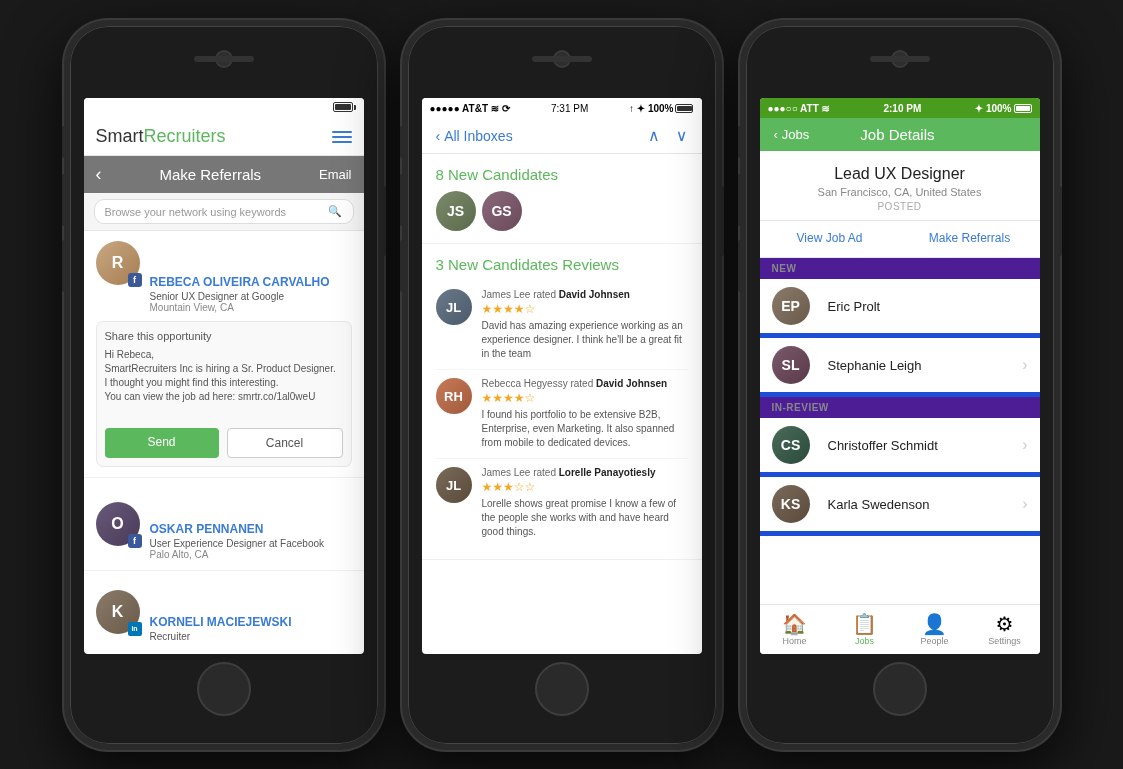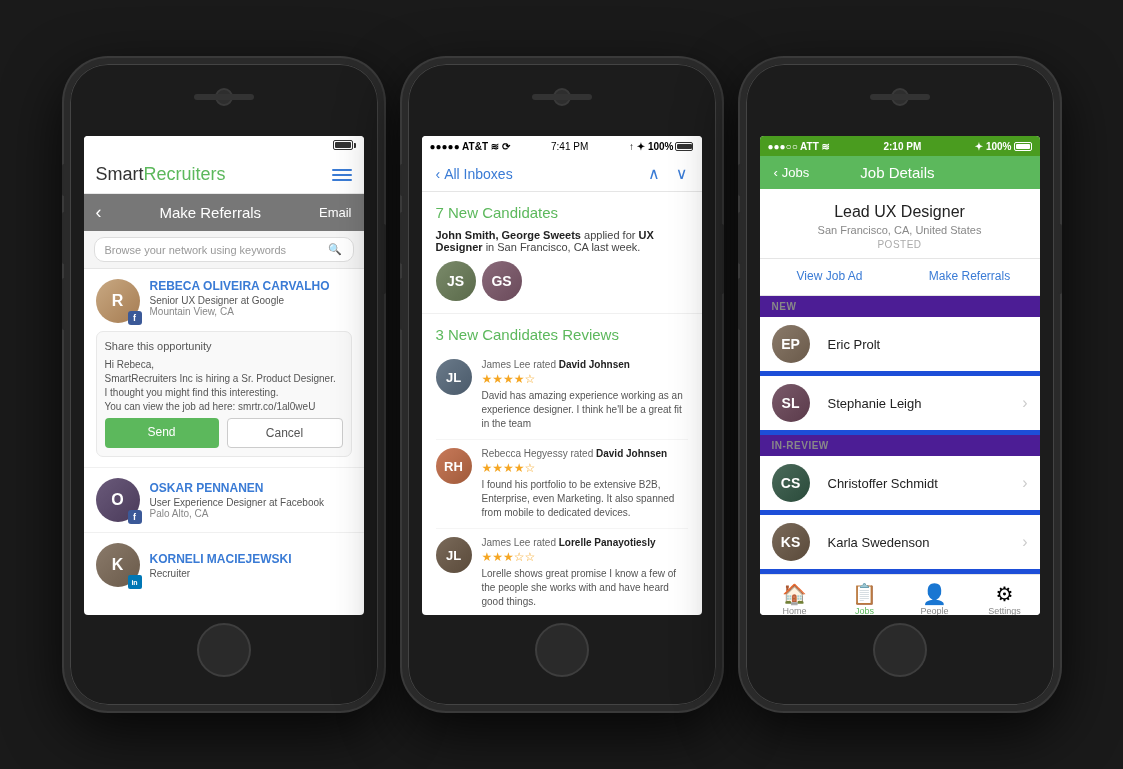--- a/index.html
+++ b/index.html
@@ -94,21 +94,21 @@
       height: 70px;
       background: #2a2a2a;
       border-radius: 2px;
     }
 
     
     .screen {
       background: #fff;
       border-radius: 4px;
       overflow: hidden;
-      height: 479px;
+      height: 556px;
       width: 100%;
       display: flex;
       flex-direction: column;
     }
 
     
     .status-bar {
       background: #fff;
       display: flex;
       justify-content: space-between;
@@ -259,32 +259,32 @@
       background: #0077b5;
       border-radius: 2px;
       display: flex;
       align-items: center;
       justify-content: center;
       font-size: 7px;
       font-weight: bold;
       color: #fff;
     }
     .avatar-wrap { position: relative; }
-    .contact-name { color: #3a7bd5; font-size: 12px; font-weight: bold; }
+    .contact-name { color: #3a7bd5; font-size: 12px; font-weight: bold; margin-top: 34px; }
     .contact-title { color: #555; font-size: 10px; margin-top: 2px; }
     .contact-loc { color: #888; font-size: 10px; }
 
     .share-box {
       background: #f9f9f9;
       border: 1px solid #e8e8e8;
       border-radius: 7px;
       padding: 8px;
     }
     .share-label { font-size: 11px; color: #555; margin-bottom: 6px; font-weight: 500; }
-    .share-text { font-size: 10px; color: #555; line-height: 1.4; margin-bottom: 4px; }
+    .share-text { font-size: 10px; color: #555; line-height: 1.4; margin-bottom: 24px; }
     .share-btns { display: flex; gap: 8px; }
     .btn-send {
       flex: 1;
       background: #5cb85c;
       color: #fff;
       border: none;
       border-radius: 4px;
       padding: 7px;
       font-size: 12px;
       font-weight: 500;
@@ -631,21 +631,21 @@
 <div class="phone">
   <div class="phone-speaker"></div>
   <div class="side-btn-left"></div>
   <div class="side-btn-left2"></div>
   <div class="side-btn-left3"></div>
   <div class="side-btn-right"></div>
   <div class="screen">
 
     <div class="status-bar">
       <span>●●●●● AT&amp;T ≋ ⟳</span>
-      <span style="font-weight:400;">7:41 PM</span>
+      <span style="font-weight:400;">7:31 PM</span>
       <span style="display:flex;align-items:center;gap:2px;">
         ↑ ✦ 100%
         <span class="battery-body" style="border-color:#333; width:18px; height:9px;">
             <span class="battery-fill" style="width:90%; background:#333;"></span>
           </span>
       </span>
     </div>
 
     <div class="p2-nav">
       <div class="p2-back">
@@ -654,24 +654,21 @@
       </div>
       <div class="p2-nav-arrows">
         <span class="p2-arrow">∧</span>
         <span class="p2-arrow">∨</span>
       </div>
     </div>
 
     <div class="p2-content">
 
       <div class="p2-section">
-        <div class="p2-section-title">7 New Candidates</div>
-        <div class="p2-candidates-text">
-          <strong>John Smith, George Sweets</strong> applied for <strong>UX Designer</strong> in San Francisco, CA last week.
-        </div>
+        <div class="p2-section-title">8 New Candidates</div>
         <div class="candidate-avatars">
           <div class="cand-avatar cand1">JS</div>
           <div class="cand-avatar cand2">GS</div>
         </div>
       </div>
 
       <div class="p2-section">
         <div class="p2-section-title">3 New Candidates Reviews</div>
 
         <div class="review-item">

